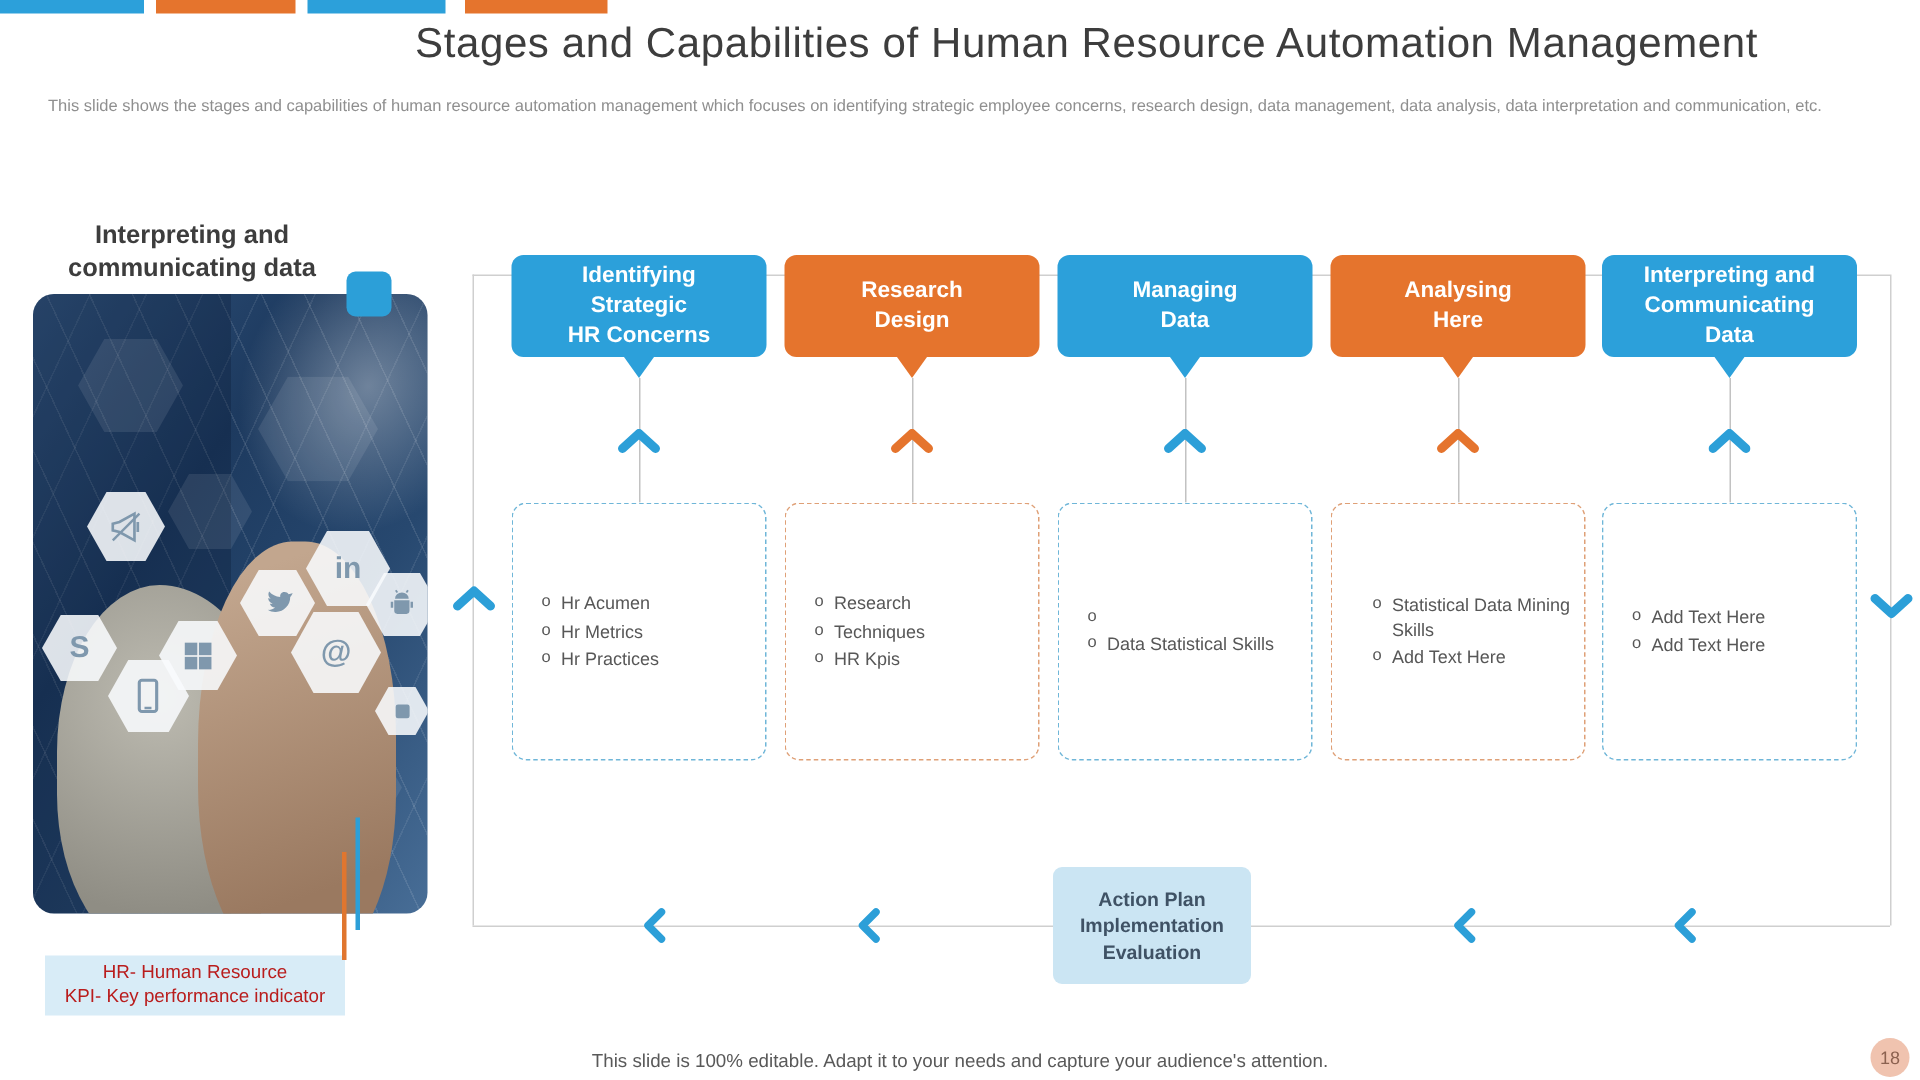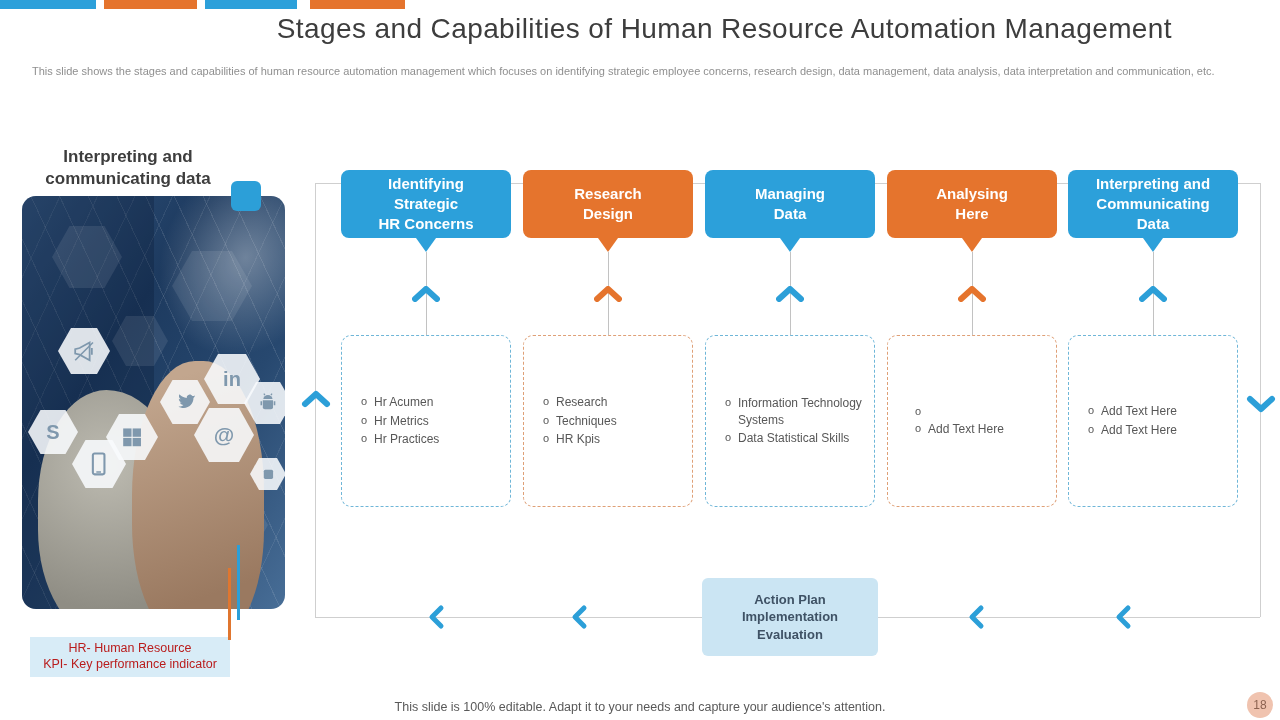--- a/index.html
+++ b/index.html
@@ -80,21 +80,21 @@
             border:1.5px dashed #6FB6D8; background:#ffffff; display:flex; align-items:center; }
   .orange-dash { border-color:#DFA077; }
   .items { width:100%; padding:0 8px 0 12px; }
   .item { display:flex; font-size:12px; color:#575757; line-height:1.4; margin:2px 0; }
   .item .blt { width:20px; flex:0 0 20px; text-align:center; font-size:11px; color:#575757; }
 
   
   .side-chev { position:absolute; z-index:3; }
   .bottom-chev { position:absolute; top:604px; z-index:3; }
 
-  .action-box { position:absolute; left:702px; top:578px; width:176px; height:78px; background:#CBE5F3;
+  .action-box { position:absolute; left:702px; top:578px; width:132px; height:78px; background:#CBE5F3;
                 border-radius:6px; z-index:4; display:flex; align-items:center; justify-content:center;
                 text-align:center; font-size:13px; font-weight:bold; color:#3F5265; line-height:1.35;
                 white-space:pre-line; }
 
   .footer-note { position:absolute; left:0; right:0; top:700px; text-align:center; font-size:12.5px;
                  color:#595959; }
   .page-badge { position:absolute; left:1247px; top:692px; width:26px; height:26px; border-radius:50%;
                 background:#F0C3AF; display:flex; align-items:center; justify-content:center;
                 font-size:12px; color:#8C6250; }
 </style>
@@ -253,21 +253,20 @@
       <div class="pointer"></div>
     </div>
     <div class="vline"></div>
     <svg class="chev-up" width="28" height="16">
       <polyline points="3,13 14,3 25,13" fill="none" stroke="#2C9FD8" stroke-width="6" stroke-linecap="round" stroke-linejoin="round"></polyline>
     </svg>
     <div class="dashed">
       <div class="items">
         <div class="item">
             <span class="blt">o</span>
-            <span>Information Technology  Systems</span>
           </div>
         <div class="item">
             <span class="blt">o</span>
             <span>Data Statistical  Skills</span>
           </div>
       </div>
     </div>
   </div>
 
   <div class="stage-col c4">
@@ -277,20 +276,21 @@
       <div class="pointer"></div>
     </div>
     <div class="vline"></div>
     <svg class="chev-up" width="28" height="16">
       <polyline points="3,13 14,3 25,13" fill="none" stroke="#E5742D" stroke-width="6" stroke-linecap="round" stroke-linejoin="round"></polyline>
     </svg>
     <div class="dashed orange-dash">
       <div class="items" style="padding-left:20px;">
         <div class="item">
             <span class="blt">o</span>
+            <span>Statistical Data Mining  Skills</span>
           </div>
         <div class="item">
             <span class="blt">o</span>
             <span>Add Text  Here</span>
           </div>
       </div>
     </div>
   </div>
 
   <div class="stage-col c5">

